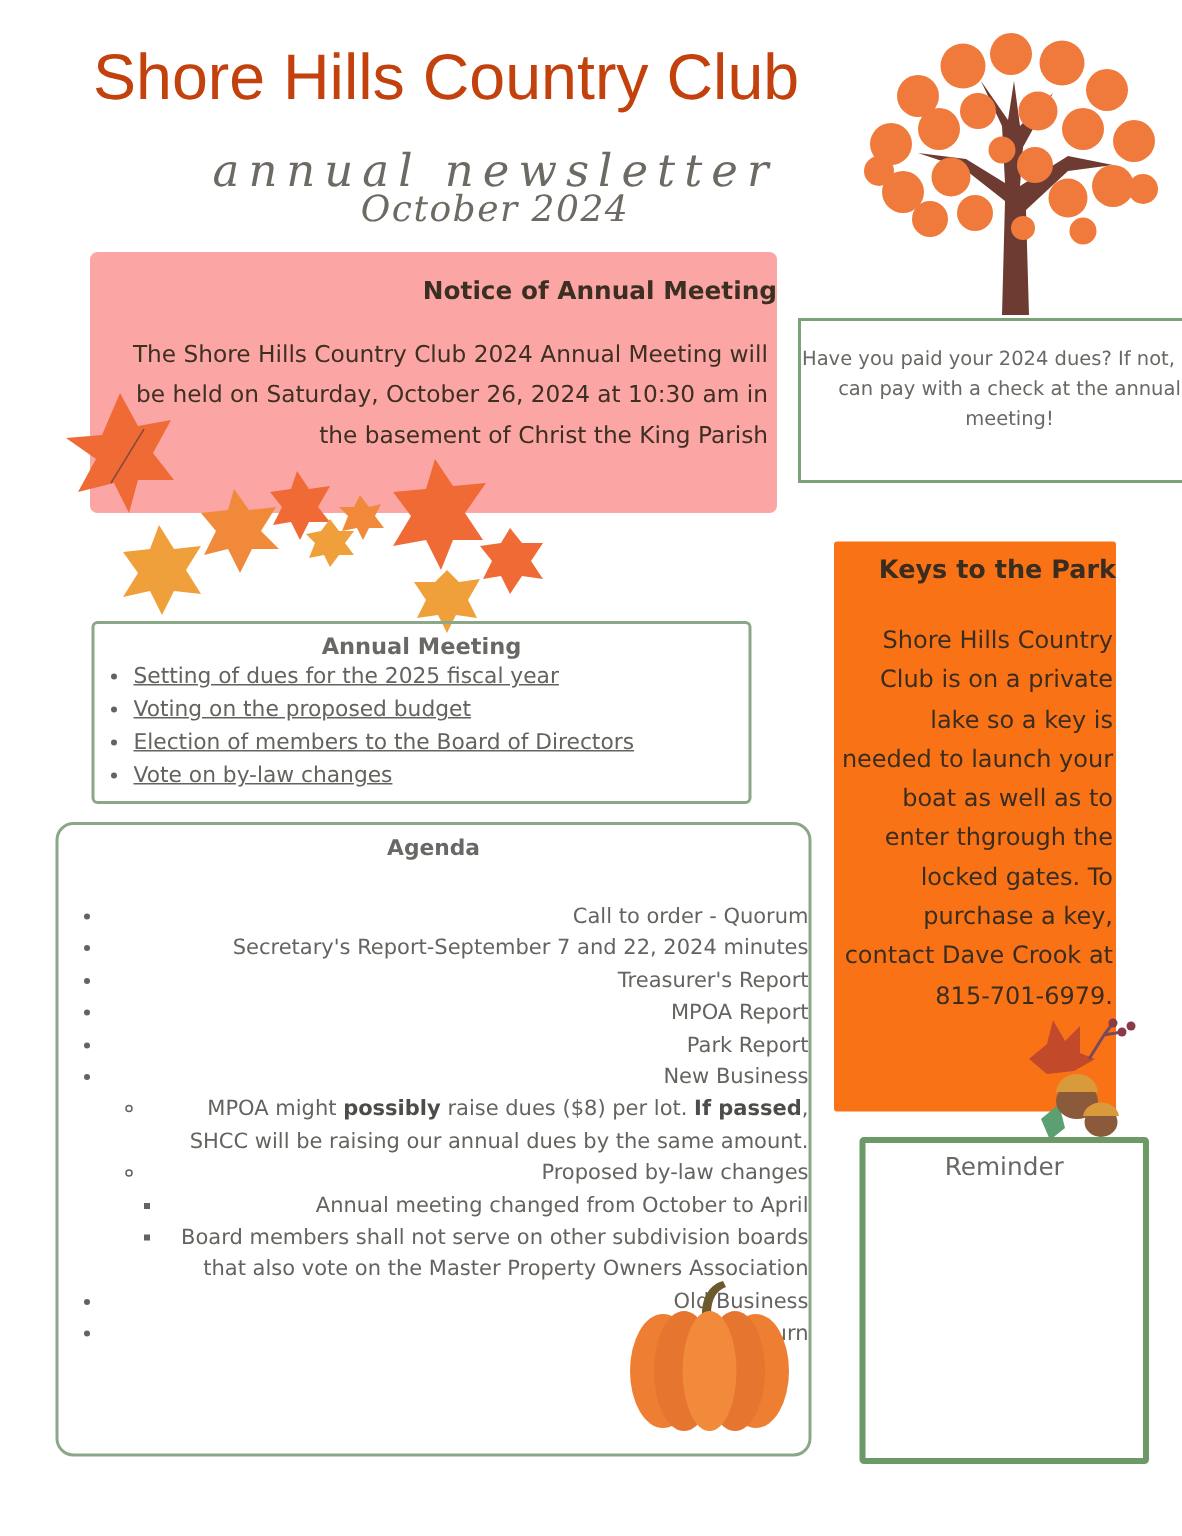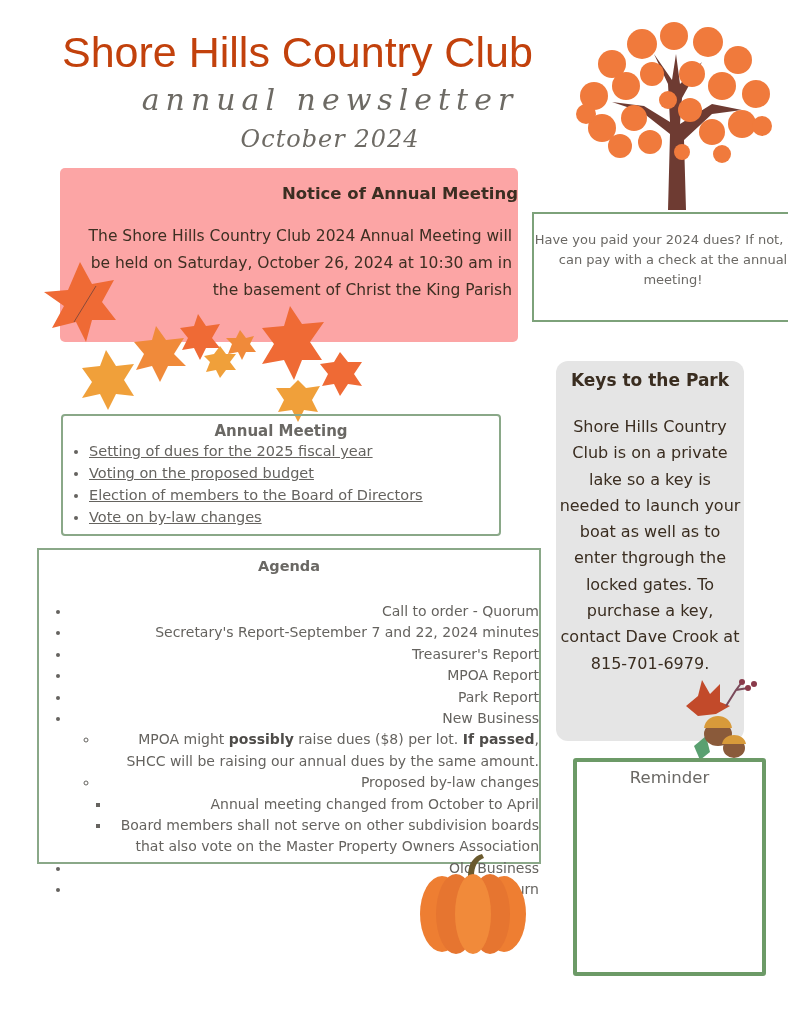--- a/index.html
+++ b/index.html
@@ -5,21 +5,21 @@
   * { box-sizing: border-box; margin: 0; padding: 0; }
   html, body { width: 788px; height: 1024px; background: #ffffff; overflow: hidden; }
   body { position: relative; font-family: "DejaVu Sans", "Liberation Sans", sans-serif; color: #5a5855; }
 
   .title {
     position: absolute; left: 62px; top: 28px; width: 510px;
     font-family: "Liberation Sans", sans-serif; font-size: 43px; color: #c2410c;
     letter-spacing: 0px; white-space: nowrap; font-weight: normal;
   }
   .subtitle {
-    position: absolute; left: 100px; top: 82px; width: 460px; text-align: center;
+    position: absolute; left: 100px; top: 97px; width: 460px; text-align: center;
     font-family: "DejaVu Serif", serif; font-style: italic; font-size: 30px; color: #6d6a64;
     letter-spacing: 6px; white-space: nowrap;
   }
   .date {
     position: absolute; left: 200px; top: 125px; width: 260px; text-align: center;
     font-family: "DejaVu Serif", serif; font-style: italic; font-size: 24px; color: #6d6a64;
     letter-spacing: 1px;
   }
 
   .notice {
@@ -36,34 +36,34 @@
   }
 
   .annual {
     position: absolute; left: 61px; top: 414px; width: 440px; height: 122px;
     border: 2px solid #8aa888; border-radius: 4px;
   }
   .annual .h { text-align: center; font-size: 15px; font-weight: bold; color: #6a6864; margin-top: 6px; }
   .annual ul { margin-left: 26px; font-size: 14.5px; line-height: 22px; color: #65635f; text-decoration: underline; }
 
   .agenda {
-    position: absolute; left: 37px; top: 548px; width: 504px; height: 316px;
-    border: 2px solid #8aa888; border-radius: 0;
+    position: absolute; left: 37px; top: 548px; width: 504px; height: 423px;
+    border: 2px solid #8aa888; border-radius: 12px;
   }
   .agenda .h { text-align: center; font-size: 14.5px; font-weight: bold; color: #6a6864; margin-top: 8px; margin-bottom: 27px; }
   .agenda ul { font-size: 14px; line-height: 21.4px; color: #65635f; text-align: right; }
   .agenda > ul { margin-left: 32px; list-style: disc; }
   .agenda ul ul { margin-left: 26px; list-style: circle; }
   .agenda ul ul ul { margin-left: 10px; list-style: square; }
   .agenda li { padding-left: 2px; }
   .agenda b { color: #4e4c49; }
 
   .keys {
     position: absolute; left: 556px; top: 361px; width: 188px; height: 380px;
-    background: #e5e5e5; border-radius: 12px; text-align: center; color: #3a2d20;
+    background: #f97316; border-radius: 2px; text-align: right; color: #3a2d20;
   }
   .keys .h { font-size: 17px; font-weight: bold; margin-top: 9px; }
   .keys .p { font-size: 16px; line-height: 26.3px; margin-top: 24px; padding: 0 2px; }
 
   .reminder {
     position: absolute; left: 573px; top: 758px; width: 193px; height: 218px;
     border: 4px solid #6c9a67; border-radius: 3px; text-align: center; color: #6a6864;
   }
   .reminder .h { font-size: 16.5px; font-weight: normal; margin-top: 6px; color: #6a6864; }
   .reminder .p { font-size: 16.5px; line-height: 26px; }

